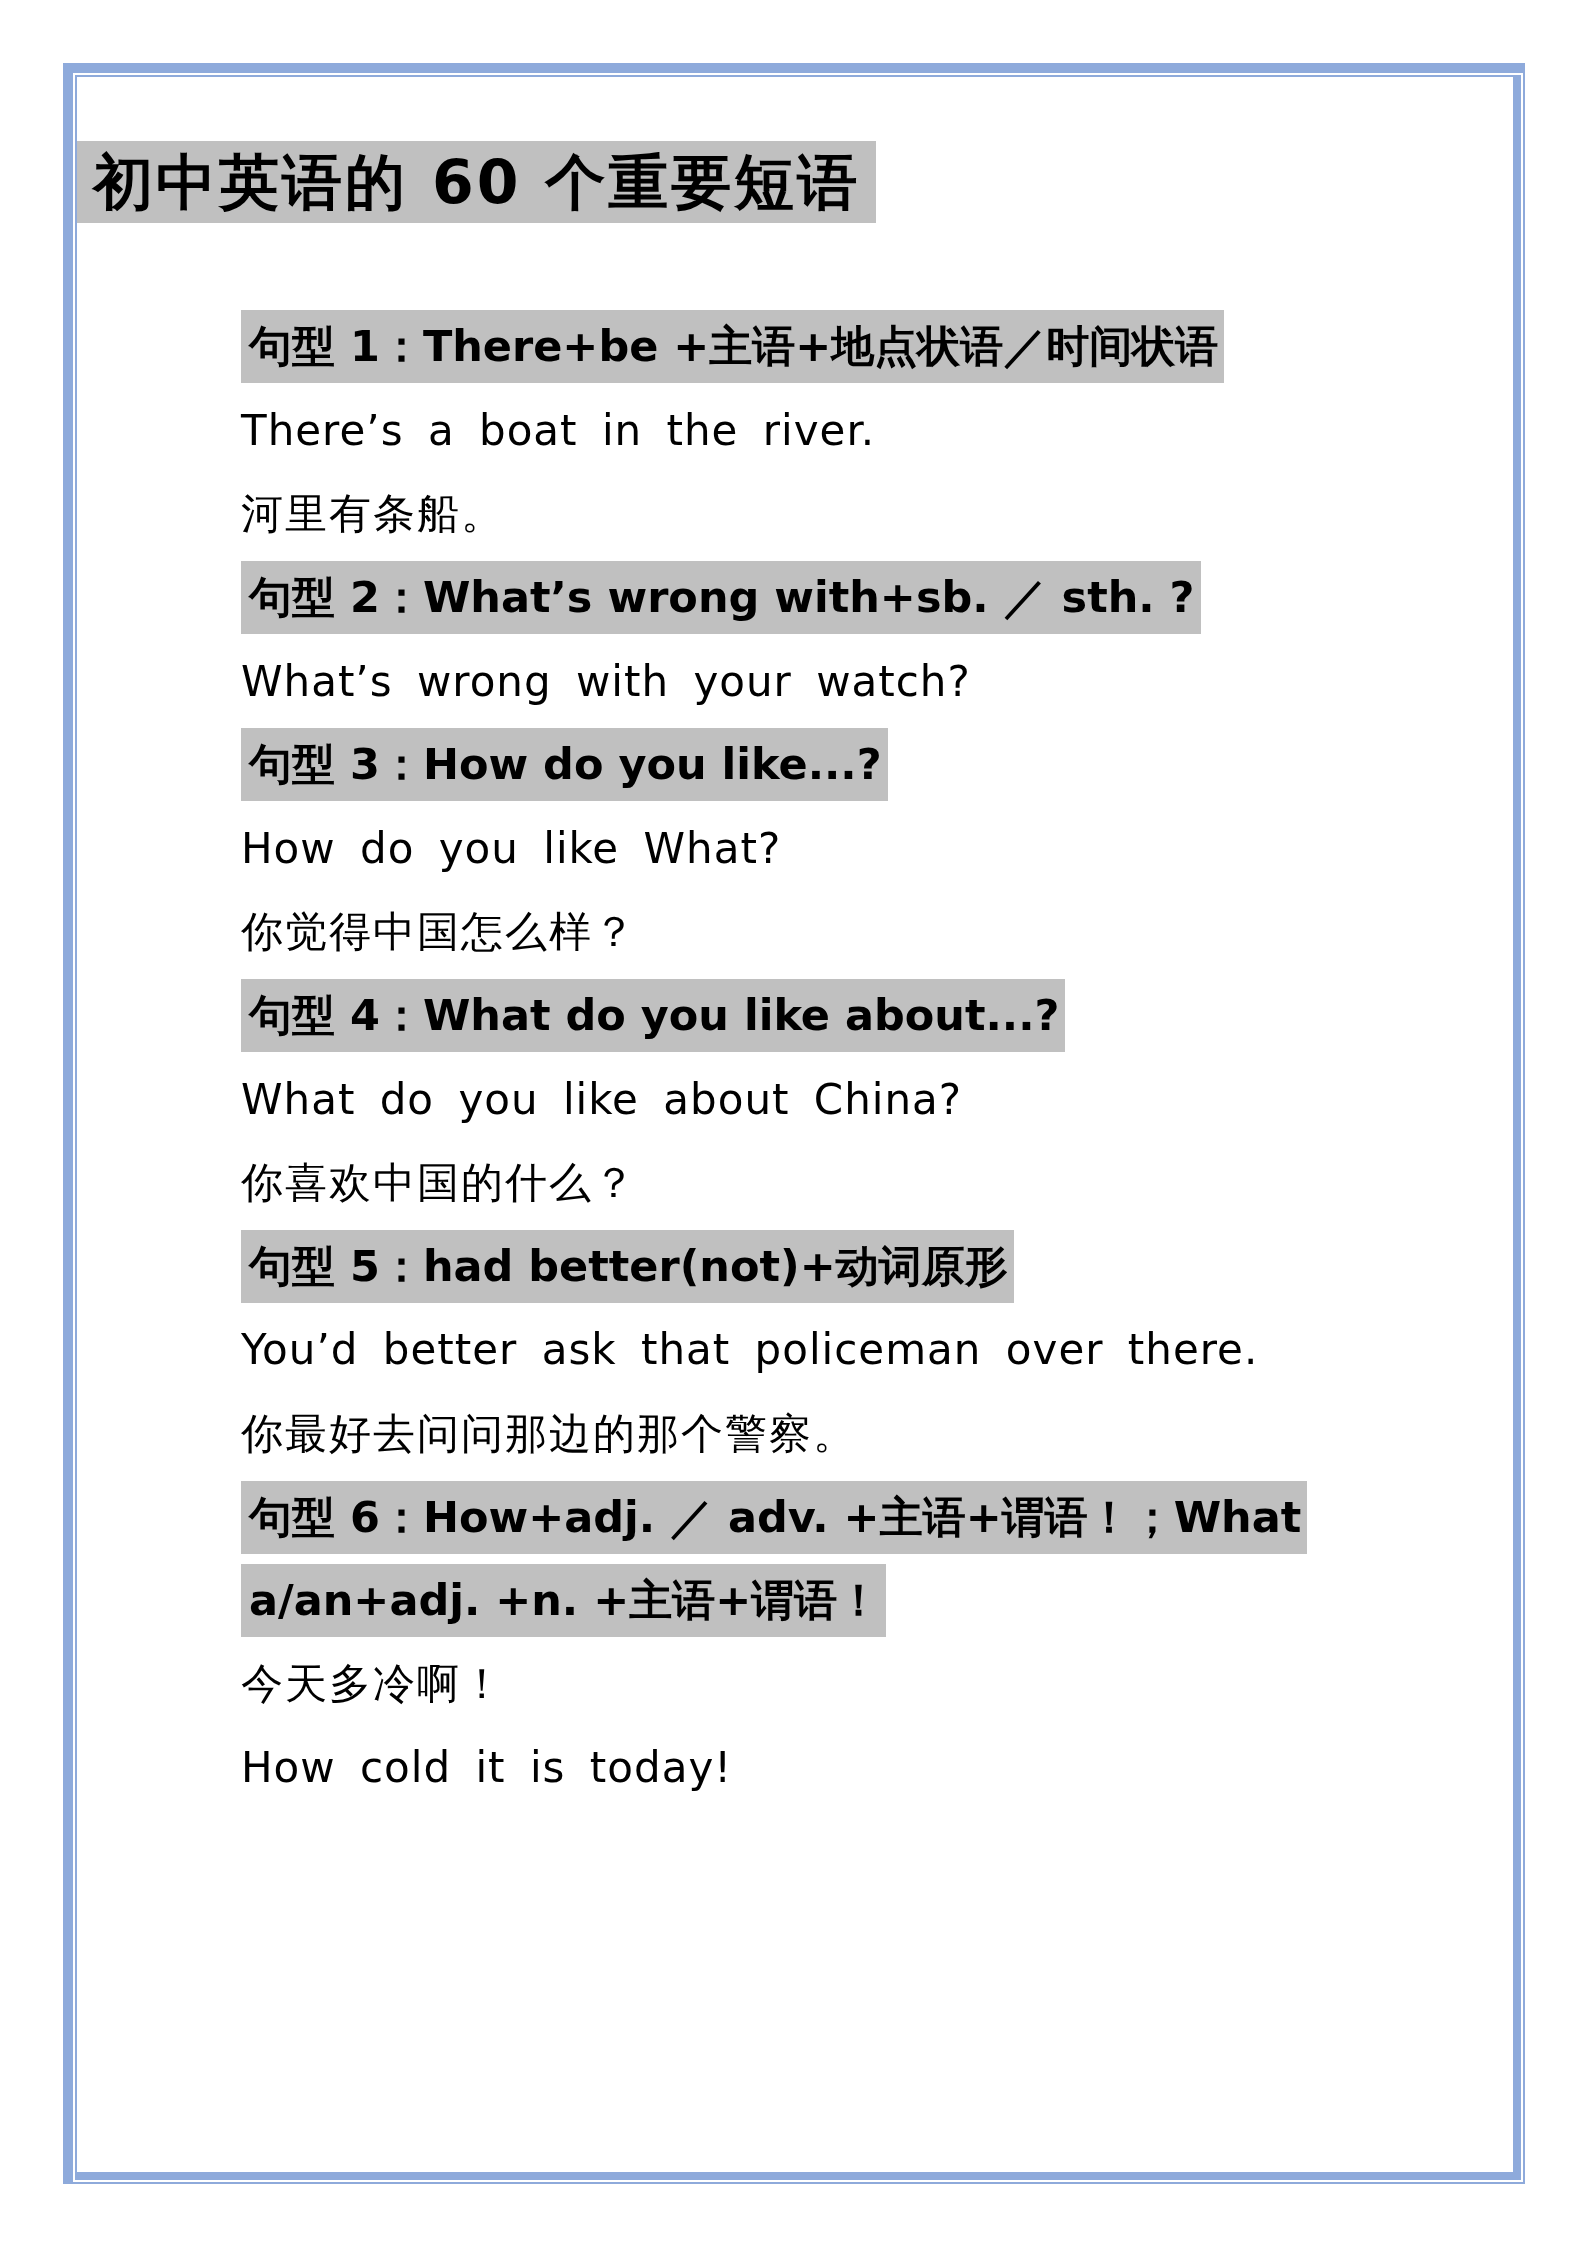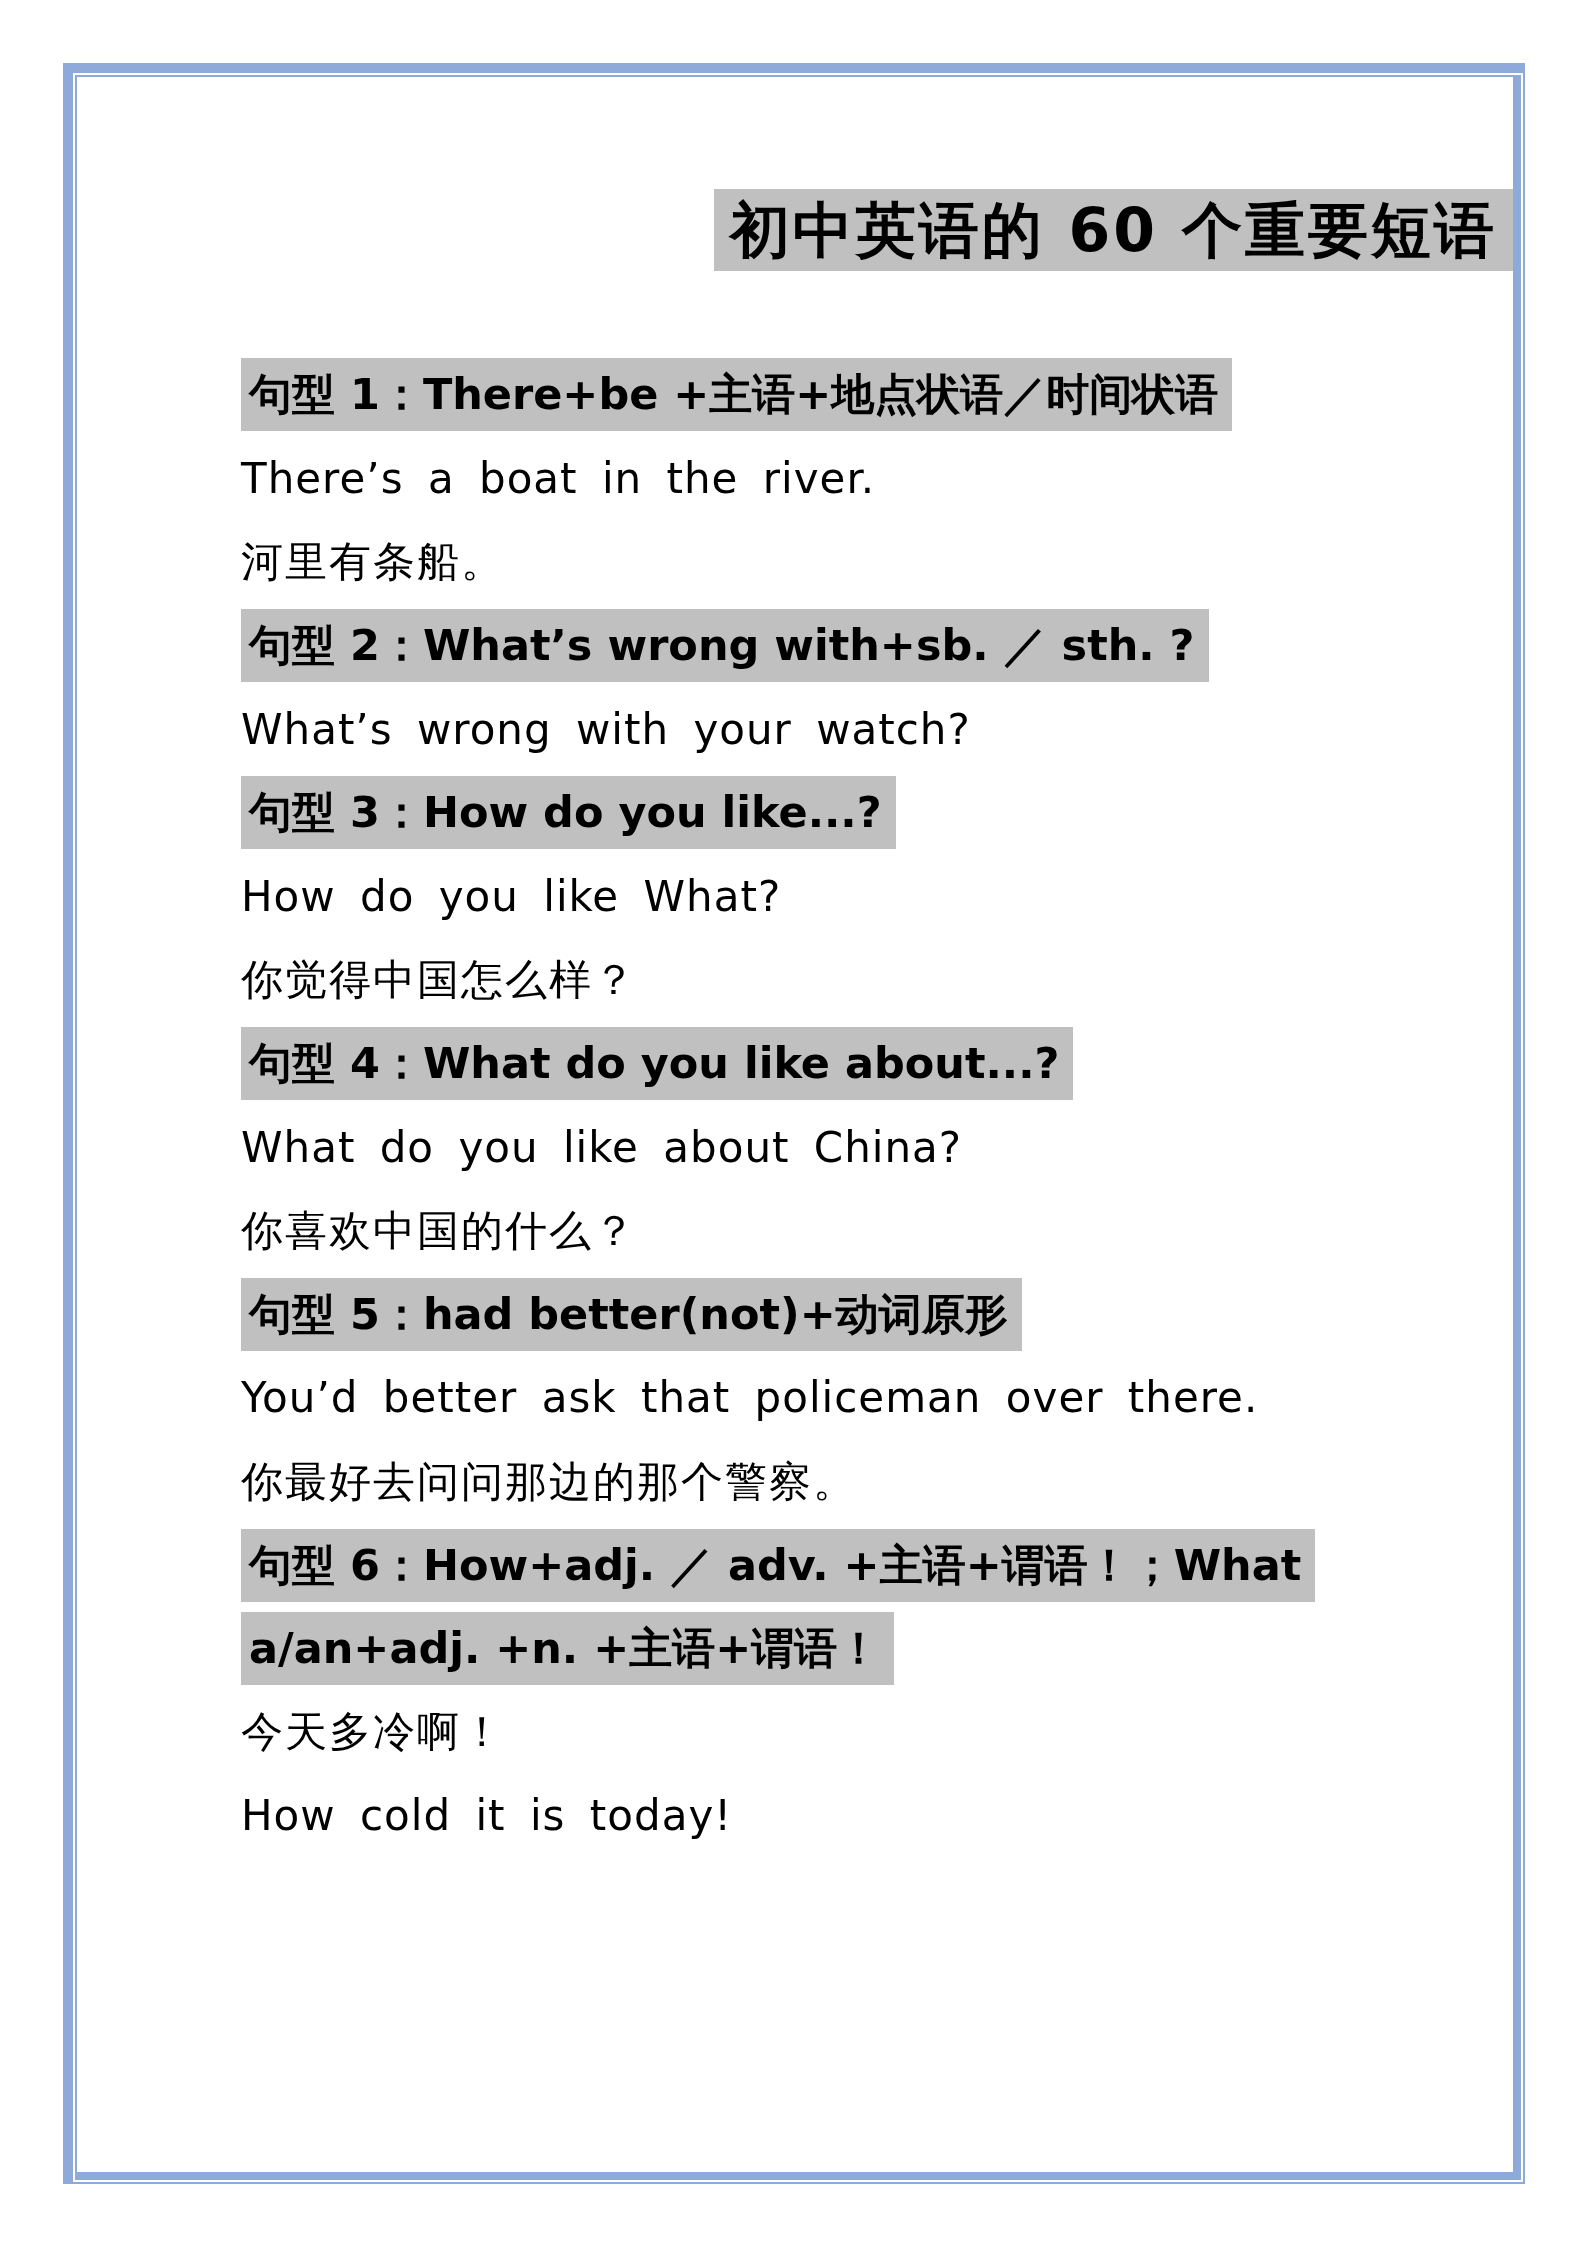--- a/index.html
+++ b/index.html
@@ -30,22 +30,22 @@
     height: 100%;
     box-sizing: border-box;
     border-style: solid;
     border-color: #8EAADB;
     border-width: 2px 8px 8px 2px;
     overflow: hidden;
   }
   .content { height: 100%; }
 
   .title-row {
-    margin-top: 112px;
-    text-align: right;
+    margin-top: 64px;
+    text-align: left;
   }
   .doc-title-band {
     display: inline-block;
     background: #C0C0C0;
     font-size: 60px;
     line-height: 62px;
     font-weight: 900;
     letter-spacing: 3px;
     padding: 10px 16px;
     white-space: nowrap;
@@ -59,21 +59,21 @@
     height: 83.6px;
     display: flex;
     align-items: center;
   }
   .band {
     display: inline-block;
     background: #C0C0C0;
     font-size: 43px;
     line-height: 47px;
     font-weight: 700;
-    padding: 13px 14px 13px 8px;
+    padding: 13px 6px 13px 8px;
     white-space: nowrap;
   }
   .example {
     font-size: 42px;
     font-weight: 400;
     white-space: nowrap;
   }
   .example.en { word-spacing: 10px; letter-spacing: 1px; }
   .example.zh { letter-spacing: 2px; text-align: right; }
 </style>

